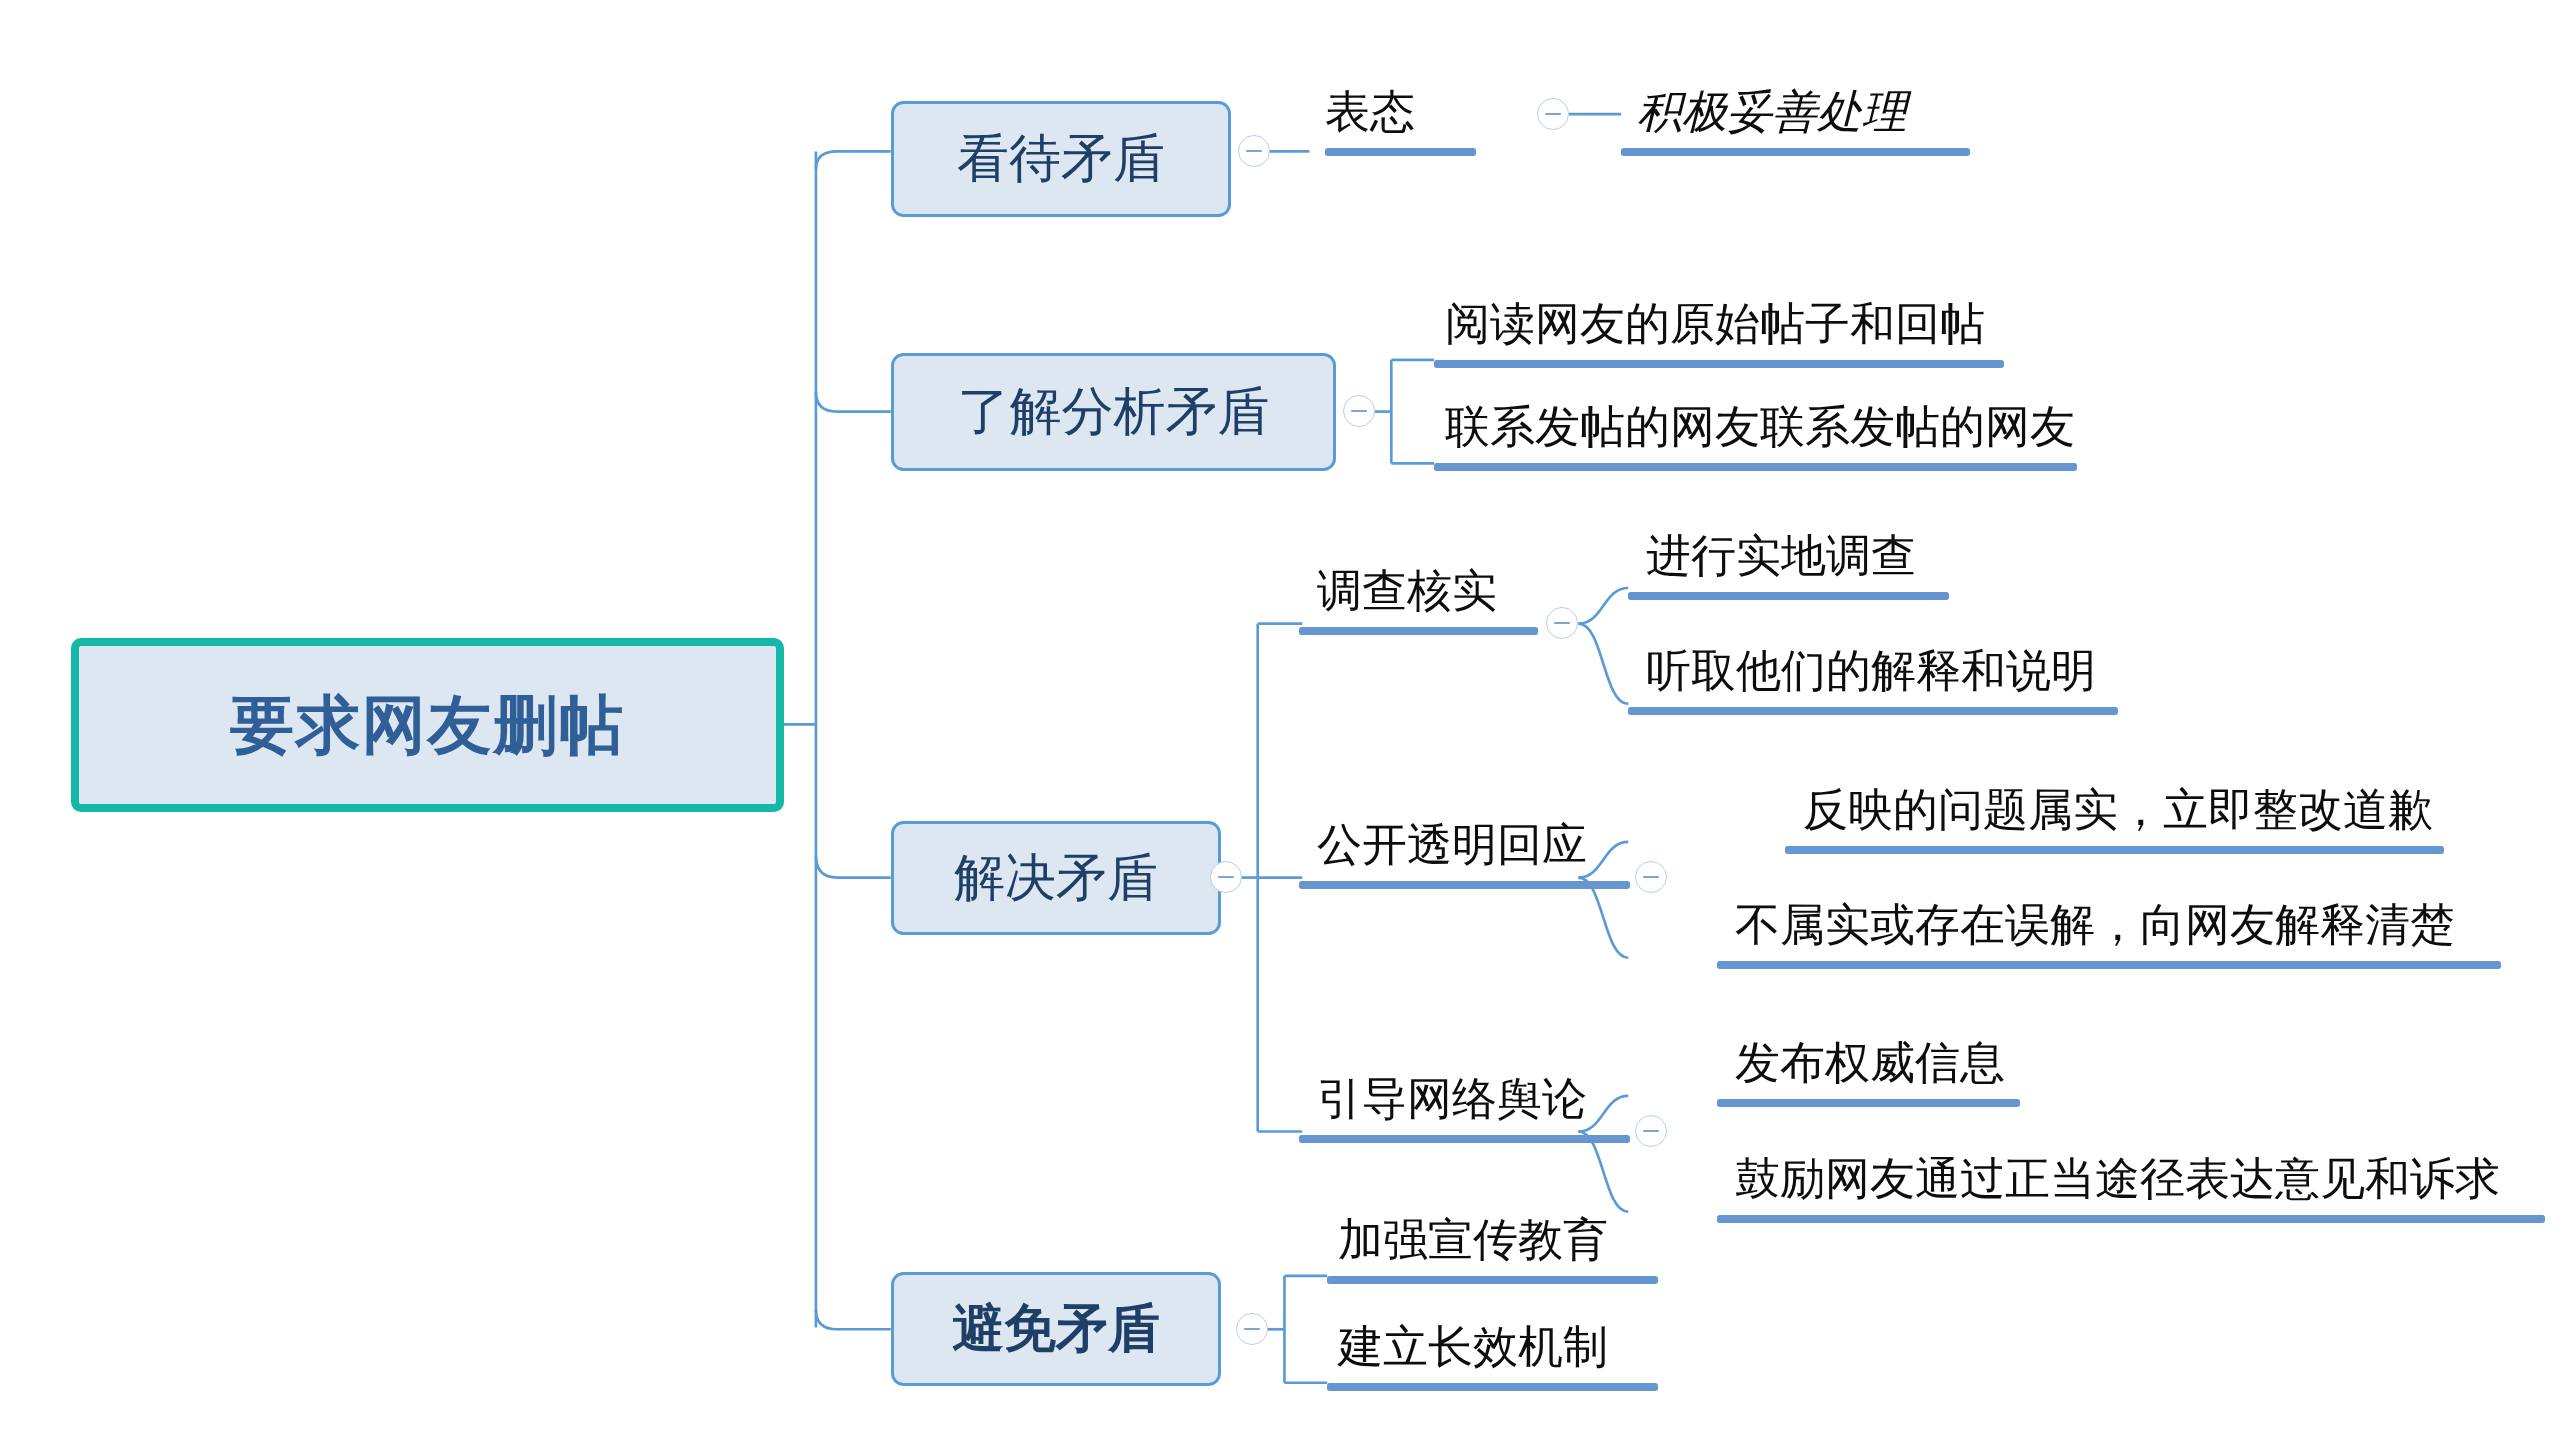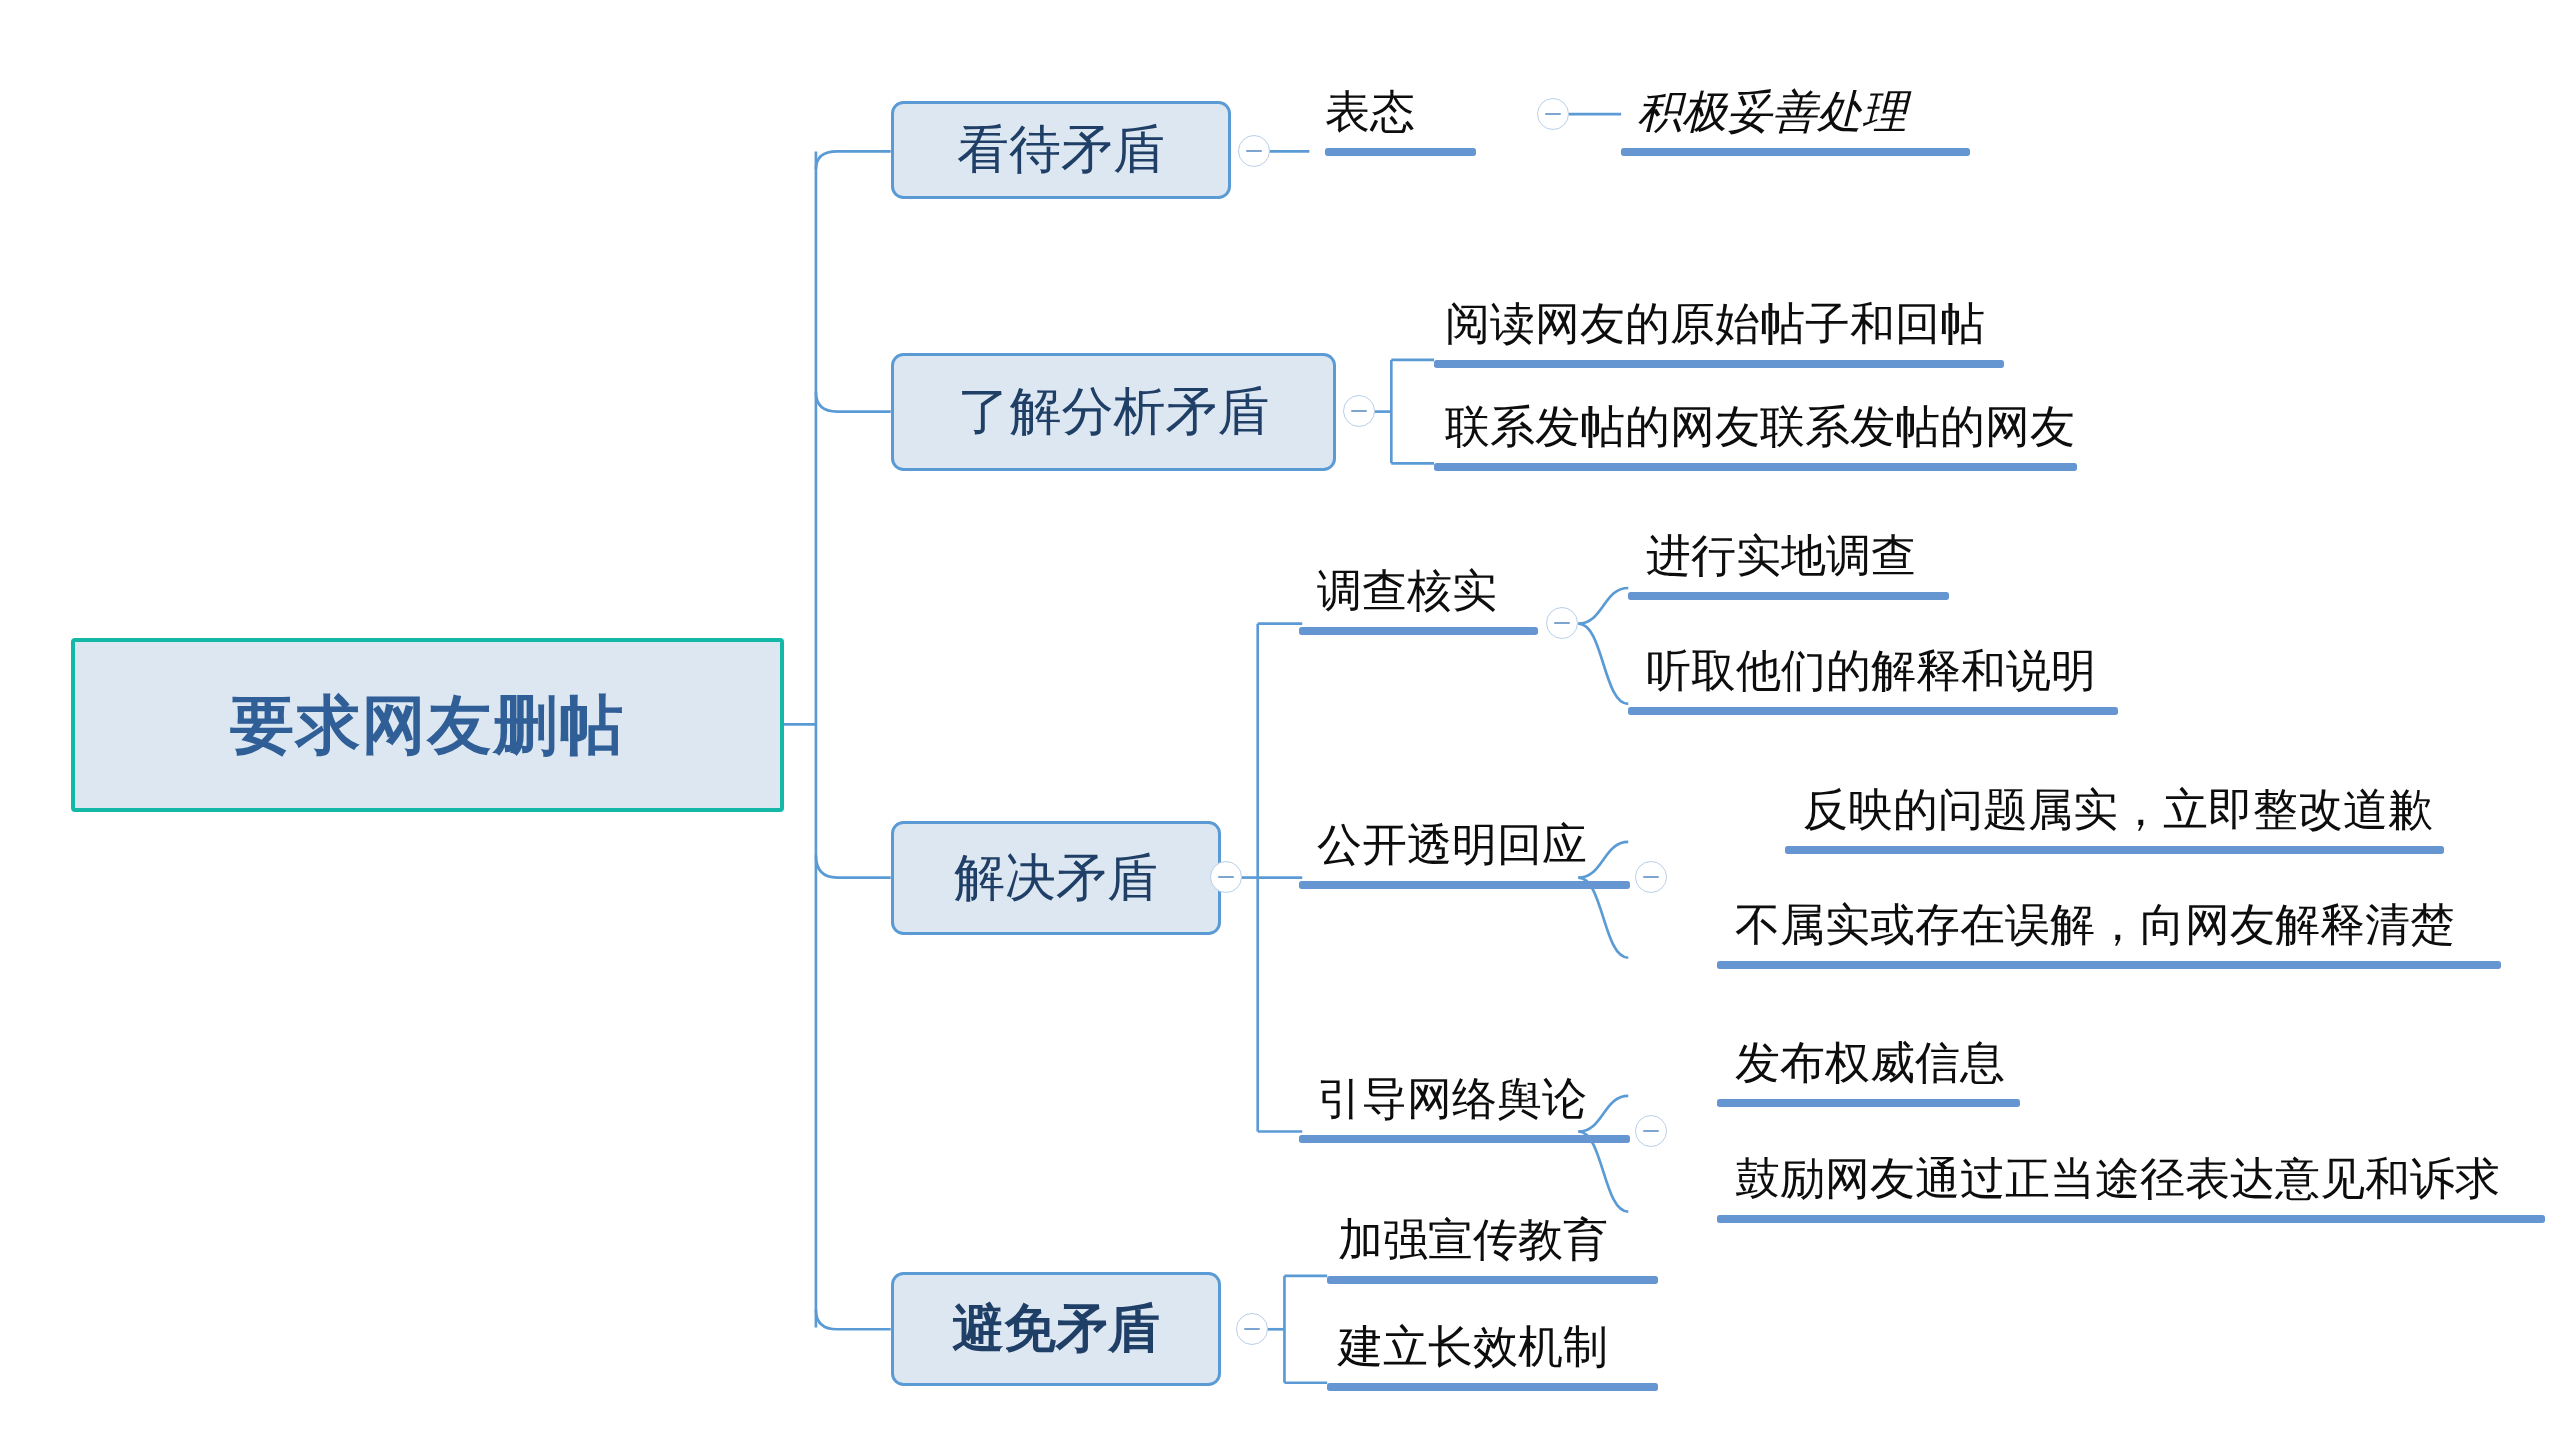--- a/index.html
+++ b/index.html
@@ -6,22 +6,22 @@
   body{width:2576px;height:1446px;position:relative;overflow:hidden;
        font-family:"Liberation Sans","DejaVu Sans",sans-serif;}
   #stage{position:absolute;left:0;top:0;width:2576px;height:1446px;}
   svg.lines{position:absolute;left:0;top:0;width:2576px;height:1446px;pointer-events:none;}
 
   
   .root-node{
     position:absolute;
     box-sizing:border-box;
     background:#dde7f2;
-    border:4px solid #14b8a6;
-    border-radius:4px;
+    border:8px solid #14b8a6;
+    border-radius:10px;
     display:flex;align-items:center;justify-content:center;
     color:#2f5f96;
     font-weight:bold;
     letter-spacing:1.8px;
   }
 
   
   .branch-node{
     position:absolute;
     box-sizing:border-box;
@@ -126,21 +126,21 @@
       <path d="M 1442 1432 L 1442 1552"></path>
       <path d="M 1442 1432 L 1490 1432"></path>
       <path d="M 1442 1552 L 1490 1552"></path>
     </g>
   </svg>
 
   <div class="root-node" style="left:71px;top:638px;width:713px;height:174px;font-size:64px;">
     <span>要求网友删帖</span>
   </div>
 
-  <div class="branch-node" style="left:891px;top:101px;width:340px;height:98px;font-size:52px;">
+  <div class="branch-node" style="left:891px;top:101px;width:340px;height:116px;font-size:52px;">
     <span>看待矛盾</span>
   </div>
   <div class="toggle" style="left:1238px;top:135px;width:32px;height:32px;"></div>
 
   <div class="leaf" style="left:1325px;top:89px;width:200px;font-size:45px;">
     <span class="leaf-label">表态</span>
     <span class="ubar" style="left:0px;top:59px;width:151px;height:8px;"></span>
   </div>
   <div class="toggle" style="left:1537px;top:98px;width:32px;height:32px;"></div>
 

